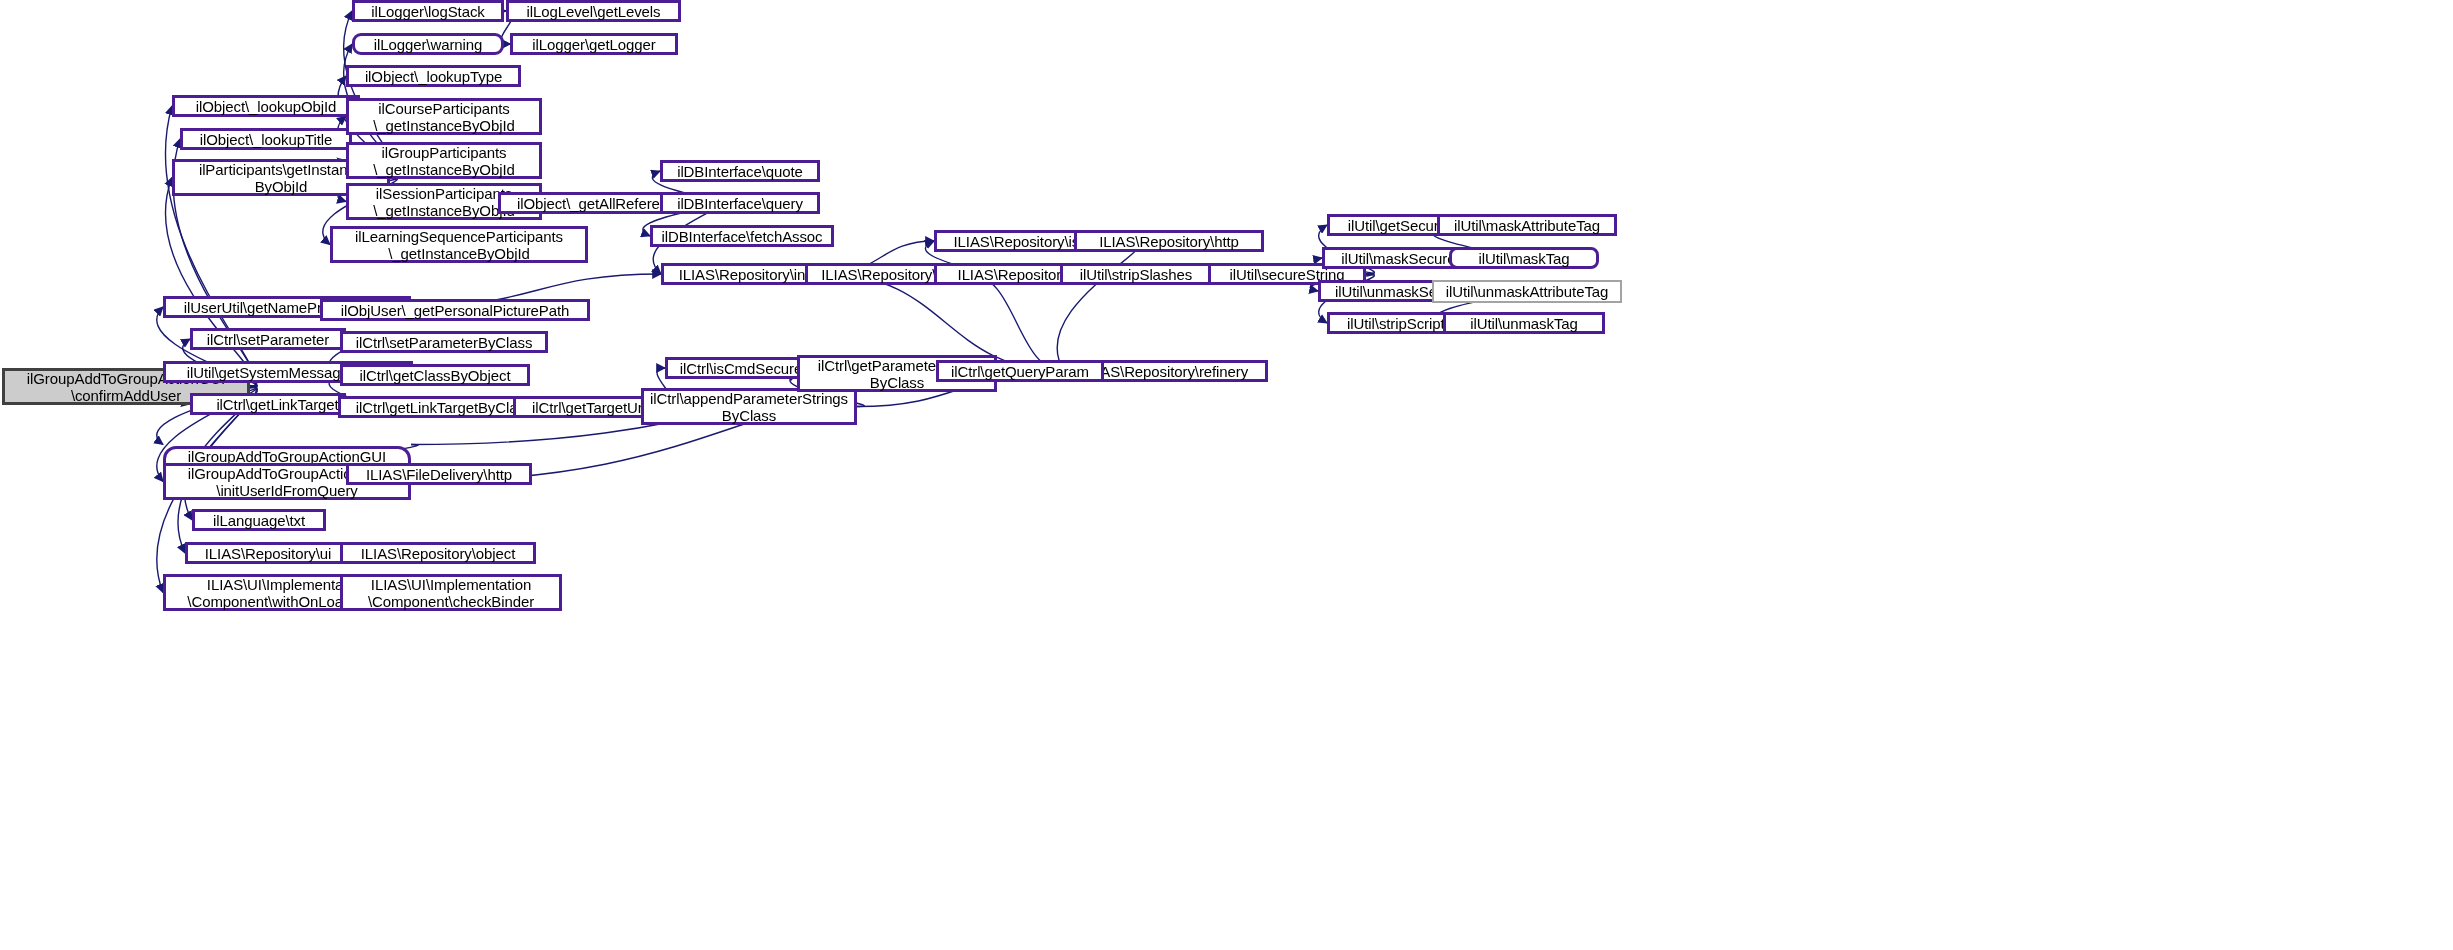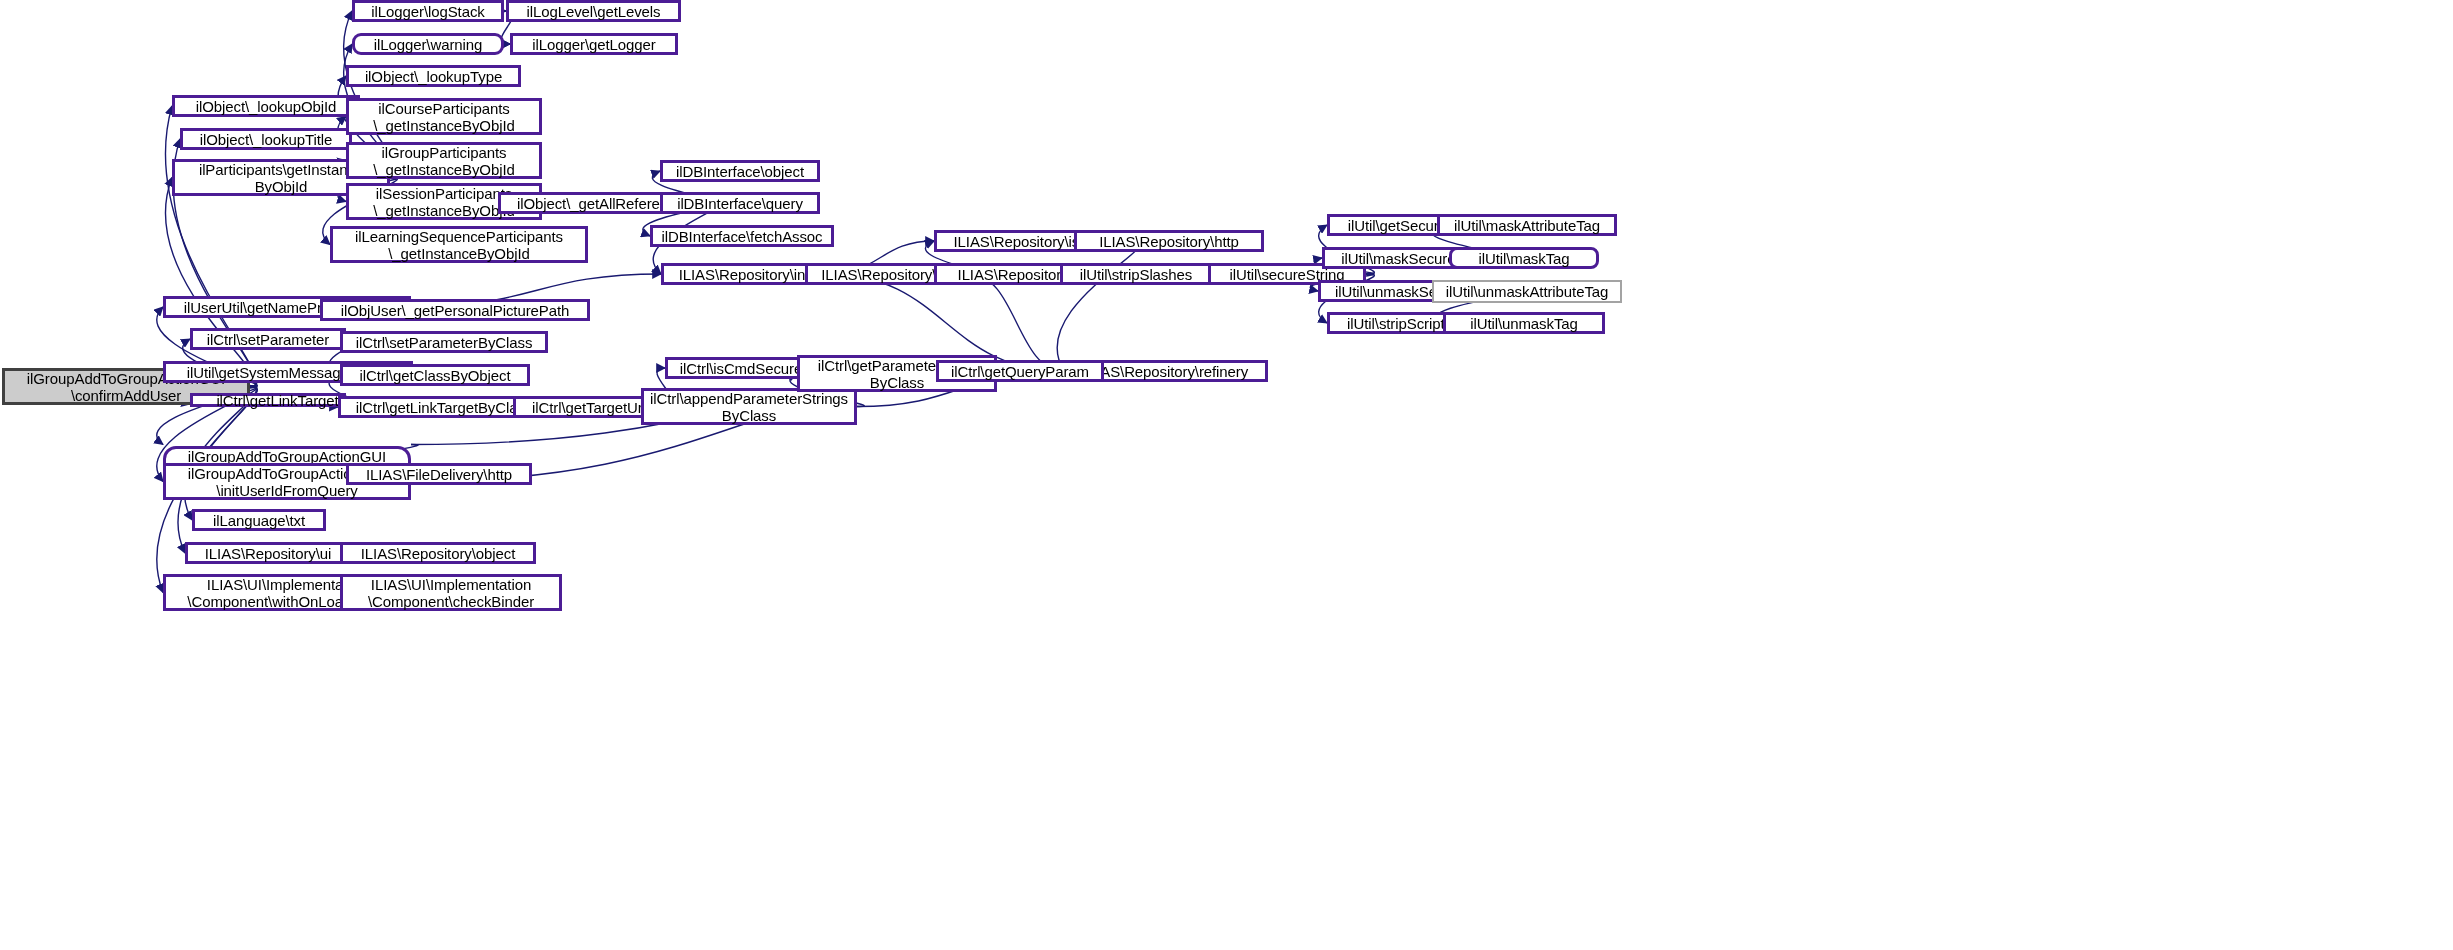--- a/index.html
+++ b/index.html
@@ -152,21 +152,21 @@
 \_getInstanceByObjId</span></div>
       <div class="node" style="left: 346px; top: 142px; width: 196px; height: 37px;"><span class="node-label">ilGroupParticipants
 \_getInstanceByObjId</span></div>
       <div class="node" style="left: 346px; top: 183px; width: 196px; height: 37px;"><span class="node-label">ilSessionParticipants
 \_getInstanceByObjId</span></div>
       <div class="node" style="left: 330px; top: 226px; width: 258px; height: 37px;"><span class="node-label">ilLearningSequenceParticipants
 \_getInstanceByObjId</span></div>
       <div class="node" style="left: 506px; top: 0px; width: 175px; height: 22px;"><span class="node-label">ilLogLevel\getLevels</span></div>
       <div class="node" style="left: 510px; top: 33px; width: 168px; height: 22px;"><span class="node-label">ilLogger\getLogger</span></div>
       <div class="node" style="left: 498px; top: 192px; width: 212px; height: 22px;"><span class="node-label">ilObject\_getAllReferences</span></div>
-      <div class="node" style="left: 660px; top: 160px; width: 160px; height: 22px;"><span class="node-label">ilDBInterface\object</span></div>
+      <div class="node" style="left: 660px; top: 160px; width: 160px; height: 22px;"><span class="node-label">ilDBInterface\quote</span></div>
       <div class="node" style="left: 660px; top: 192px; width: 160px; height: 22px;"><span class="node-label">ilDBInterface\query</span></div>
       <div class="node" style="left: 650px; top: 225px; width: 184px; height: 22px;"><span class="node-label">ilDBInterface\fetchAssoc</span></div>
       <div class="node" style="left: 661px; top: 263px; width: 166px; height: 22px;"><span class="node-label">ILIAS\Repository\int</span></div>
       <div class="node" style="left: 805px; top: 263px; width: 164px; height: 22px;"><span class="node-label">ILIAS\Repository\str</span></div>
       <div class="node" style="left: 934px; top: 230px; width: 200px; height: 22px;"><span class="node-label">ILIAS\Repository\isArray</span></div>
       <div class="node" style="left: 1074px; top: 230px; width: 190px; height: 22px;"><span class="node-label">ILIAS\Repository\http</span></div>
       <div class="node" style="left: 934px; top: 263px; width: 190px; height: 22px;"><span class="node-label">ILIAS\Repository\strip</span></div>
       <div class="node" style="left: 1060px; top: 263px; width: 152px; height: 22px;"><span class="node-label">ilUtil\stripSlashes</span></div>
       <div class="node" style="left: 1208px; top: 263px; width: 158px; height: 22px;"><span class="node-label">ilUtil\secureString</span></div>
       <div class="node" style="left: 1327px; top: 214px; width: 172px; height: 22px;"><span class="node-label">ilUtil\getSecureTags</span></div>
@@ -177,21 +177,21 @@
       <div class="node" style="left: 1449px; top: 247px; width: 150px; height: 22px; border-radius: 8px;"><span class="node-label">ilUtil\maskTag</span></div>
       <div class="node highlight" style="left: 1432px; top: 280px; width: 190px; height: 23px;"><span class="node-label">ilUtil\unmaskAttributeTag</span></div>
       <div class="node" style="left: 1443px; top: 312px; width: 162px; height: 22px;"><span class="node-label">ilUtil\unmaskTag</span></div>
       <div class="node" style="left: 1064px; top: 360px; width: 204px; height: 22px;"><span class="node-label">ILIAS\Repository\refinery</span></div>
       <div class="node" style="left: 163px; top: 296px; width: 248px; height: 22px;"><span class="node-label">ilUserUtil\getNamePresentation</span></div>
       <div class="node" style="left: 320px; top: 299px; width: 270px; height: 22px;"><span class="node-label">ilObjUser\_getPersonalPicturePath</span></div>
       <div class="node" style="left: 190px; top: 328px; width: 156px; height: 22px;"><span class="node-label">ilCtrl\setParameter</span></div>
       <div class="node" style="left: 340px; top: 331px; width: 208px; height: 22px;"><span class="node-label">ilCtrl\setParameterByClass</span></div>
       <div class="node" style="left: 163px; top: 361px; width: 250px; height: 22px;"><span class="node-label">ilUtil\getSystemMessageHTML</span></div>
       <div class="node" style="left: 340px; top: 364px; width: 190px; height: 22px;"><span class="node-label">ilCtrl\getClassByObject</span></div>
-      <div class="node" style="left: 190px; top: 393px; width: 156px; height: 14px; padding-left: 22px;"><span class="node-label">ilCtrl\getLinkTarget</span></div>
+      <div class="node" style="left: 190px; top: 393px; width: 156px; height: 22px; padding-left: 22px;"><span class="node-label">ilCtrl\getLinkTarget</span></div>
       <div class="node" style="left: 338px; top: 396px; width: 212px; height: 22px;"><span class="node-label">ilCtrl\getLinkTargetByClass</span></div>
       <div class="node" style="left: 513px; top: 396px; width: 152px; height: 22px;"><span class="node-label">ilCtrl\getTargetUrl</span></div>
       <div class="node" style="left: 665px; top: 357px; width: 152px; height: 22px;"><span class="node-label">ilCtrl\isCmdSecure</span></div>
       <div class="node" style="left: 641px; top: 388px; width: 216px; height: 37px;"><span class="node-label">ilCtrl\appendParameterStrings
 ByClass</span></div>
       <div class="node" style="left: 797px; top: 355px; width: 200px; height: 37px;"><span class="node-label">ilCtrl\getParameterArray
 ByClass</span></div>
       <div class="node" style="left: 936px; top: 360px; width: 168px; height: 22px;"><span class="node-label">ilCtrl\getQueryParam</span></div>
       <div class="node" style="left: 163px; top: 446px; width: 248px; height: 37px; border-radius: 13px;"><span class="node-label">ilGroupAddToGroupActionGUI
 \initGroupRefIdFromQuery</span></div>

